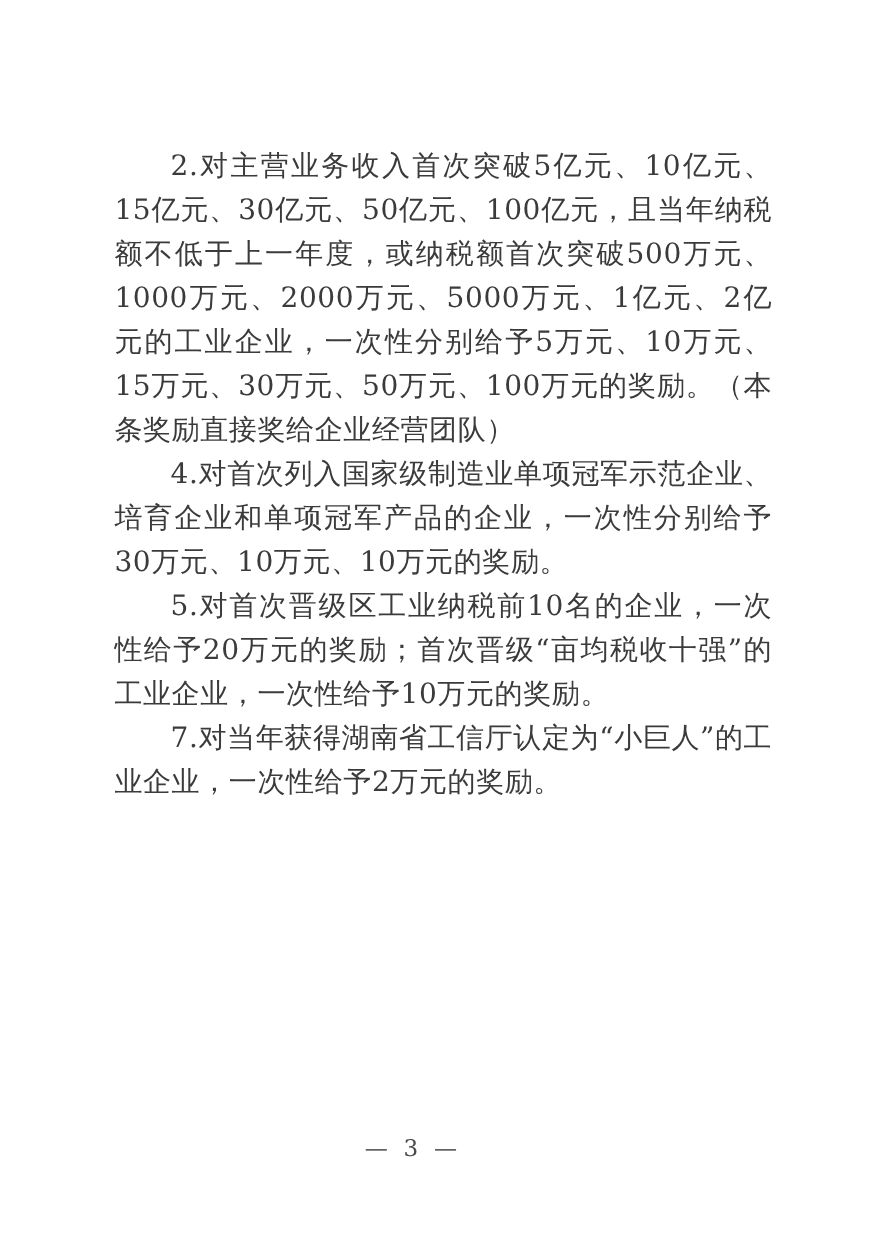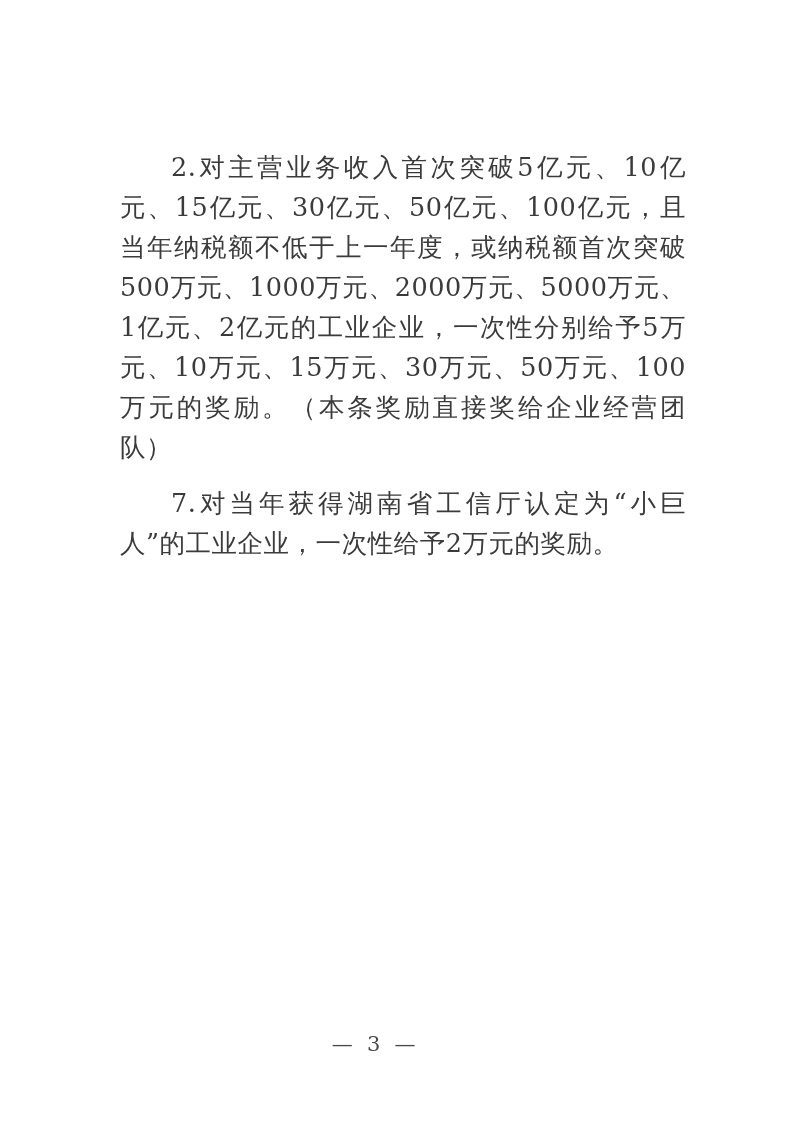--- a/index.html
+++ b/index.html
@@ -20,21 +20,21 @@
 
   
   .doc-body {
     position: absolute;
     left: 104px;
     top: 131px;
     width: 598px;
   }
 
   .para {
-    margin: 16px;
+    margin: 0;
     padding: 0;
     text-indent: 2em;
     font-size: 25.5px;
     line-height: 40px;
     color: #3b3b3b;
     text-align: justify;
     text-justify: inter-character;
     letter-spacing: 0.02em;
     font-weight: 400;
     -webkit-font-smoothing: antialiased;
@@ -59,20 +59,22 @@
     font-family: "DejaVu Serif", "Liberation Serif", serif;
   }
 </style>
 </head>
 <body>
 
 <div class="page">
 
   <div class="doc-body">
     <p class="para">2.对主营业务收入首次突破5亿元、10亿元、15亿元、30亿元、50亿元、100亿元，且当年纳税额不低于上一年度，或纳税额首次突破500万元、1000万元、2000万元、5000万元、1亿元、2亿元的工业企业，一次性分别给予5万元、10万元、15万元、30万元、50万元、100万元的奖励。（本条奖励直接奖给企业经营团队）</p>
+    <p class="para">4.对首次列入国家级制造业单项冠军示范企业、培育企业和单项冠军产品的企业，一次性分别给予30万元、10万元、10万元的奖励。</p>
+    <p class="para">5.对首次晋级区工业纳税前10名的企业，一次性给予20万元的奖励；首次晋级“亩均税收十强”的工业企业，一次性给予10万元的奖励。</p>
     <p class="para">7.对当年获得湖南省工信厅认定为“小巨人”的工业企业，一次性给予2万元的奖励。</p>
   </div>
 
   <div class="page-footer">
     <span class="page-number">— 3 —</span>
   </div>
 
 </div>
 
 </body></html>

